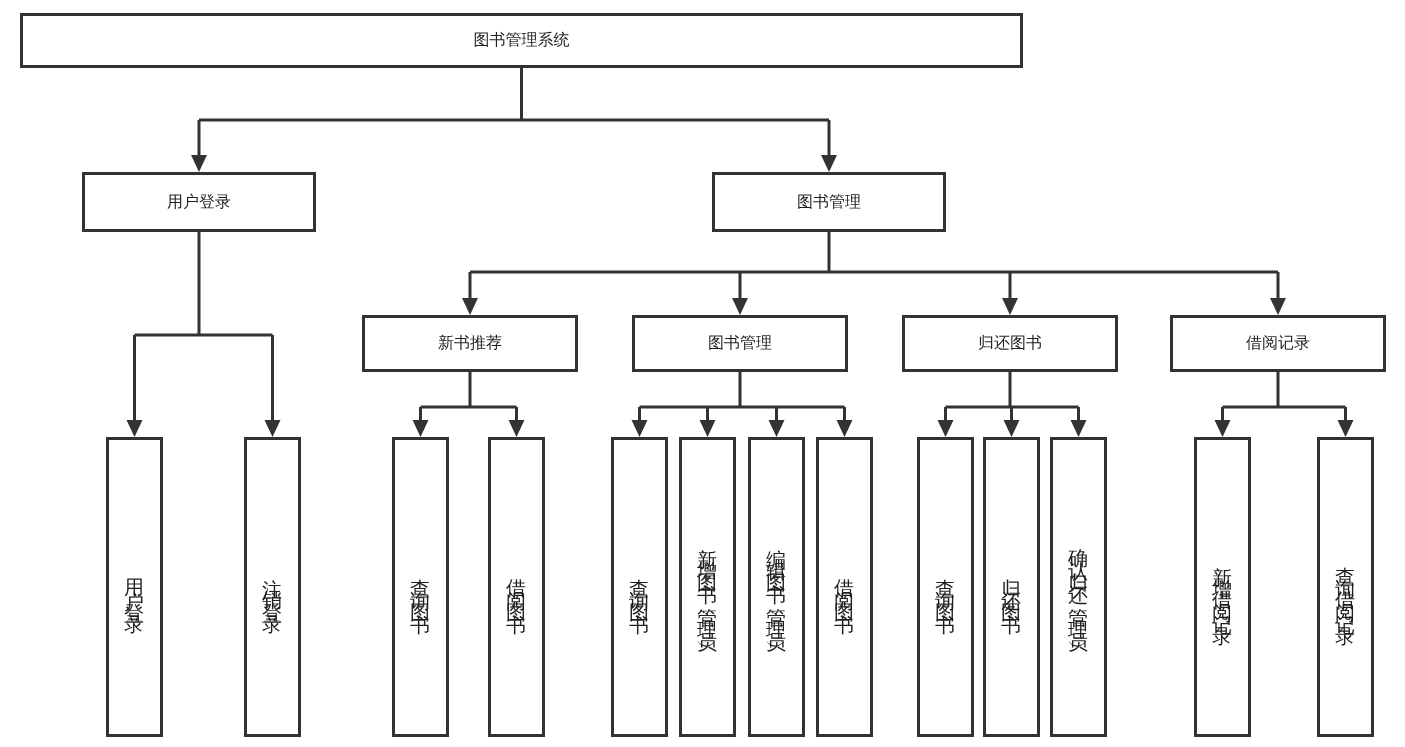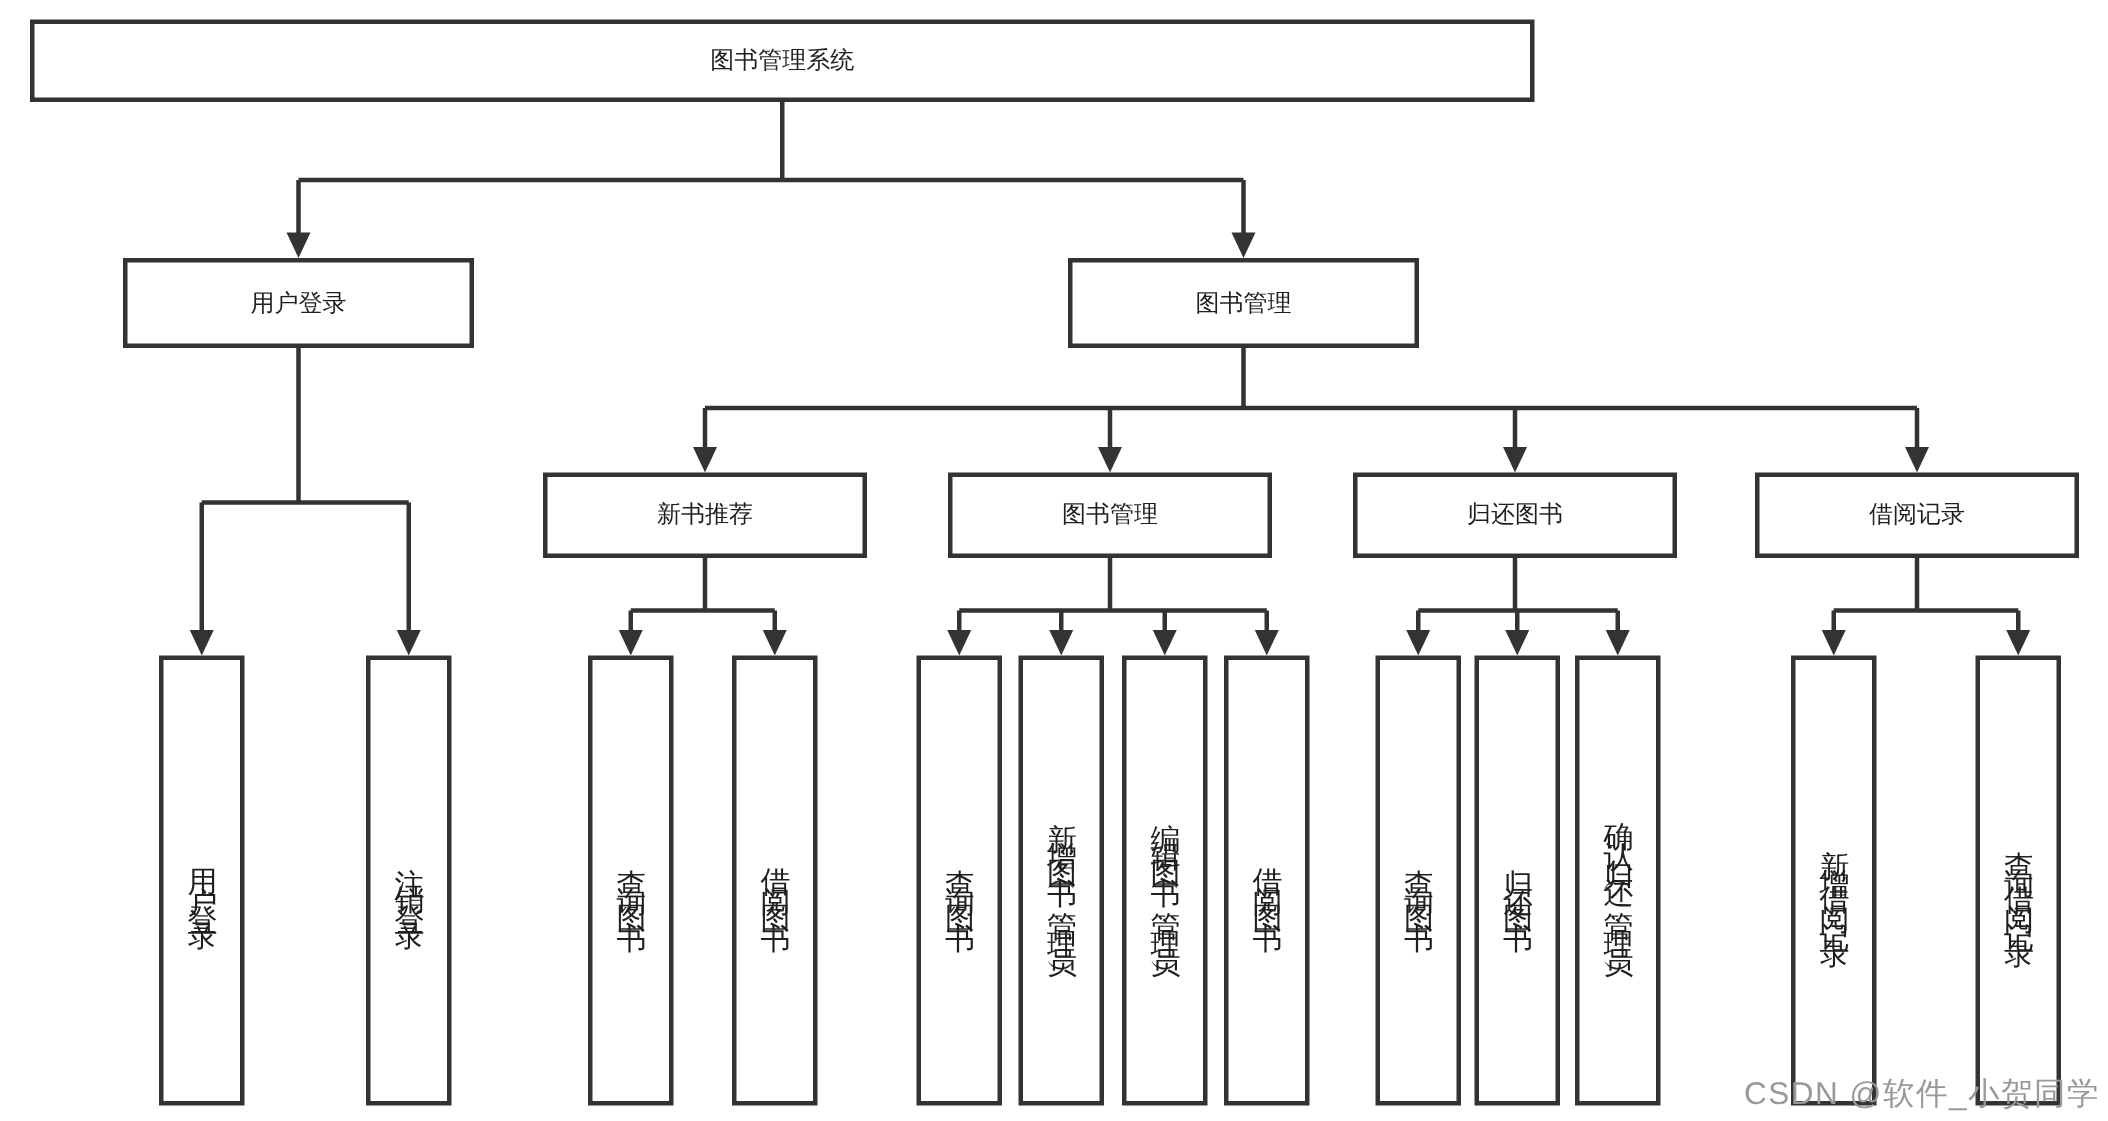--- a/index.html
+++ b/index.html
@@ -161,14 +161,13 @@
     <span class="vtext">确认归还（管理员）</span>
   </div>
 
   <div class="box leaf" style="left:1194px;top:437px;width:57px;height:300px;">
     <span class="vtext">新增借阅记录</span>
   </div>
   <div class="box leaf" style="left:1317px;top:437px;width:57px;height:300px;">
     <span class="vtext">查询借阅记录</span>
   </div>
 
-  <div class="watermark">CSDN @软件_小贺同学</div>
 </div>
 
 </body></html>

